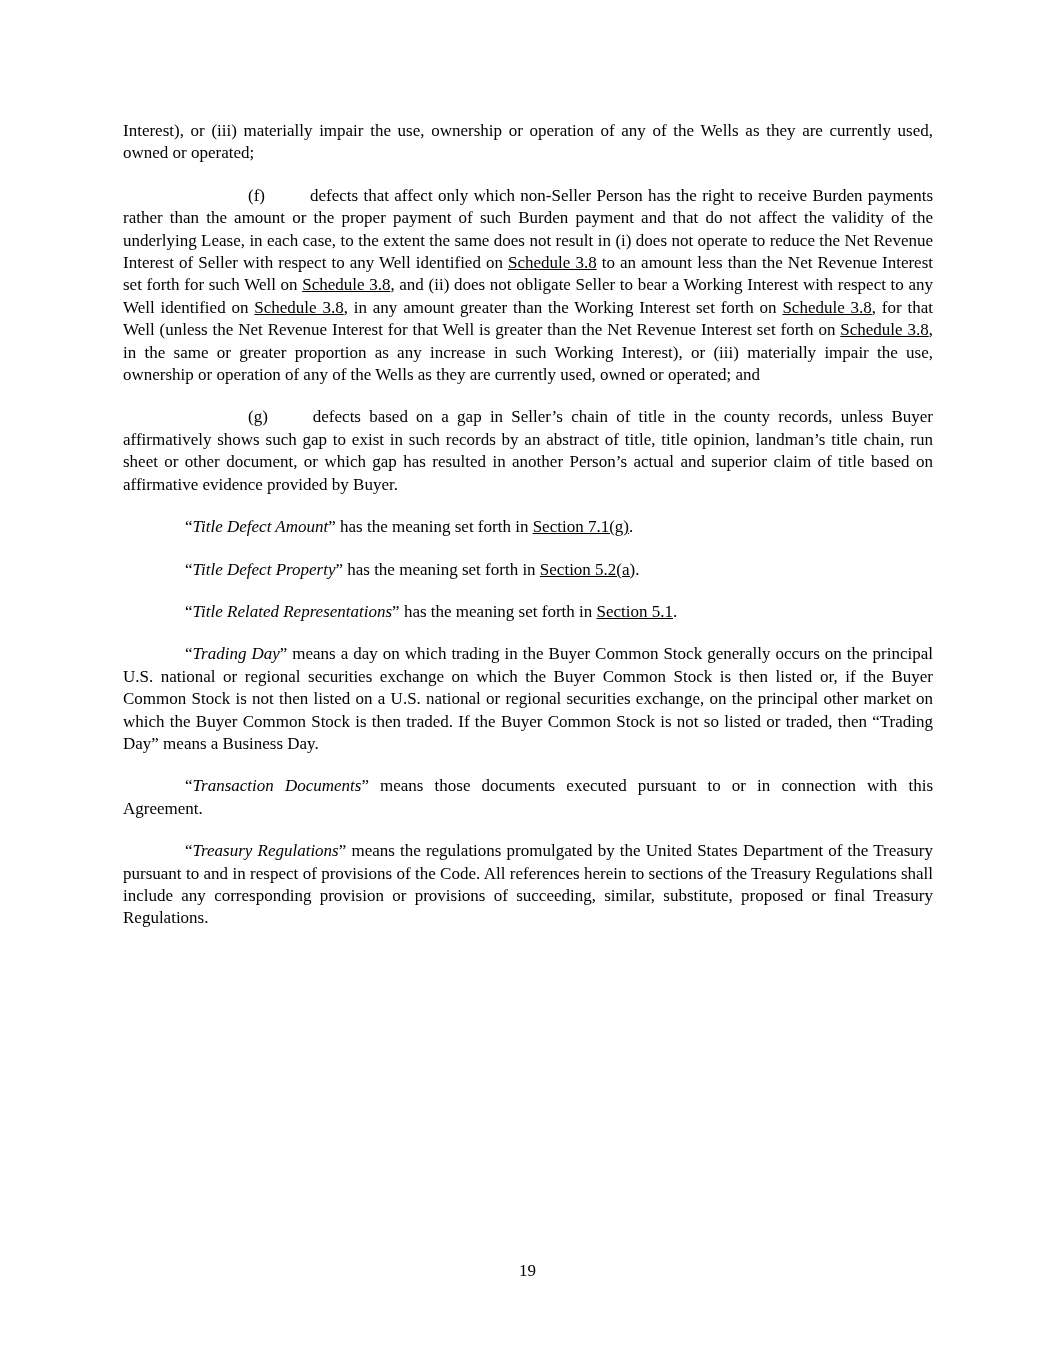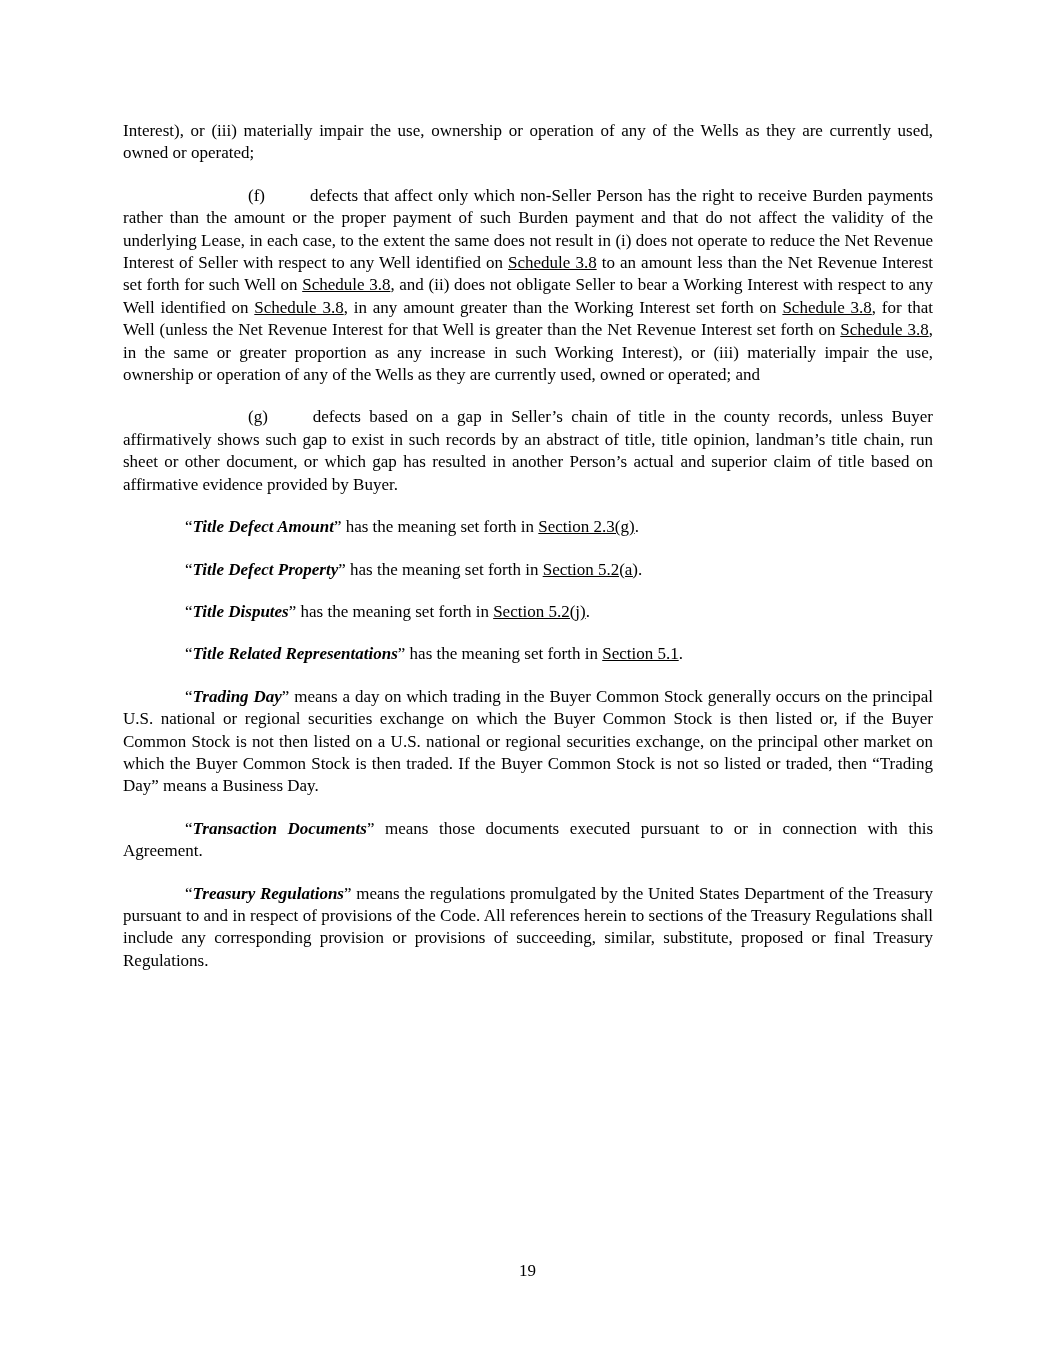--- a/index.html
+++ b/index.html
@@ -25,40 +25,39 @@
     width: 810px;
   }
   .para {
     margin: 0 0 20px 0;
     text-align: justify;
   }
   .para.clause { text-indent: 125px; }
   .para.definition { text-indent: 62px; }
   .para.body { text-indent: 0; }
   .clause-tab { display: inline-block; width: 45px; }
-  .run-bi { font-weight: bold; font-style: italic; margin-top: 44px; }
+  .run-bi { font-weight: normal; font-style: italic; margin-top: 44px; }
   .run-u { text-decoration: underline; }
   .footer {
     position: absolute;
     left: 0; top: 1260px;
     width: 100%;
     text-align: center;
     font-size: 17px;
   }
 </style>
 </head>
 <body>
 
 <div class="page">
   <div class="content">
       <p class="para body"><span>Interest), or (iii) materially impair the use, ownership or operation of any of the Wells as they are currently used, owned or operated;</span></p>
       <p class="para clause"><span>(f)</span><span class="clause-tab"></span><span>defects that affect only which non-Seller Person has the right to receive Burden payments rather than the amount or the proper payment of such Burden payment and that do not affect the validity of the underlying Lease, in each case, to the extent the same does not result in (i) does not operate to reduce the Net Revenue Interest of Seller with respect to any Well identified on </span><span class="run-u">Schedule 3.8</span><span> to an amount less than the Net Revenue Interest set forth for such Well on </span><span class="run-u">Schedule 3.8</span><span>, and (ii) does not obligate Seller to bear a Working Interest with respect to any Well identified on </span><span class="run-u">Schedule 3.8</span><span>, in any amount greater than the Working Interest set forth on </span><span class="run-u">Schedule 3.8</span><span>, for that Well (unless the Net Revenue Interest for that Well is greater than the Net Revenue Interest set forth on </span><span class="run-u">Schedule 3.8</span><span>, in the same or greater proportion as any increase in such Working Interest), or (iii) materially impair the use, ownership or operation of any of the Wells as they are currently used, owned or operated; and</span></p>
       <p class="para clause"><span>(g)</span><span class="clause-tab"></span><span>defects based on a gap in Seller’s chain of title in the county records, unless Buyer affirmatively shows such gap to exist in such records by an abstract of title, title opinion, landman’s title chain, run sheet or other document, or which gap has resulted in another Person’s actual and superior claim of title based on affirmative evidence provided by Buyer.</span></p>
-      <p class="para definition"><span>“</span><span class="run-bi">Title Defect Amount</span><span>” has the meaning set forth in </span><span class="run-u">Section 2.3(g)</span><span>.</span></p>
+      <p class="para definition"><span>“</span><span class="run-bi">Title Defect Amount</span><span>” has the meaning set forth in </span><span class="run-u">Section 7.1(g)</span><span>.</span></p>
       <p class="para definition"><span>“</span><span class="run-bi">Title Defect Property</span><span>” has the meaning set forth in </span><span class="run-u">Section 5.2(a)</span><span>.</span></p>
-      <p class="para definition"><span>“</span><span class="run-bi">Title Disputes</span><span>” has the meaning set forth in </span><span class="run-u">Section 5.2(j)</span><span>.</span></p>
       <p class="para definition"><span>“</span><span class="run-bi">Title Related Representations</span><span>” has the meaning set forth in </span><span class="run-u">Section 5.1</span><span>.</span></p>
       <p class="para definition"><span>“</span><span class="run-bi">Trading Day</span><span>” means a day on which trading in the Buyer Common Stock generally occurs on the principal U.S. national or regional securities exchange on which the Buyer Common Stock is then listed or, if the Buyer Common Stock is not then listed on a U.S. national or regional securities exchange, on the principal other market on which the Buyer Common Stock is then traded. If the Buyer Common Stock is not so listed or traded, then “Trading Day” means a Business Day.</span></p>
       <p class="para definition"><span>“</span><span class="run-bi">Transaction Documents</span><span>” means those documents executed pursuant to or in connection with this Agreement.</span></p>
       <p class="para definition"><span>“</span><span class="run-bi">Treasury Regulations</span><span>” means the regulations promulgated by the United States Department of the Treasury pursuant to and in respect of provisions of the Code. All references herein to sections of the Treasury Regulations shall include any corresponding provision or provisions of succeeding, similar, substitute, proposed or final Treasury Regulations.</span></p>
     </div>
   <div class="footer">19</div>
 </div>
 
 </body></html>

